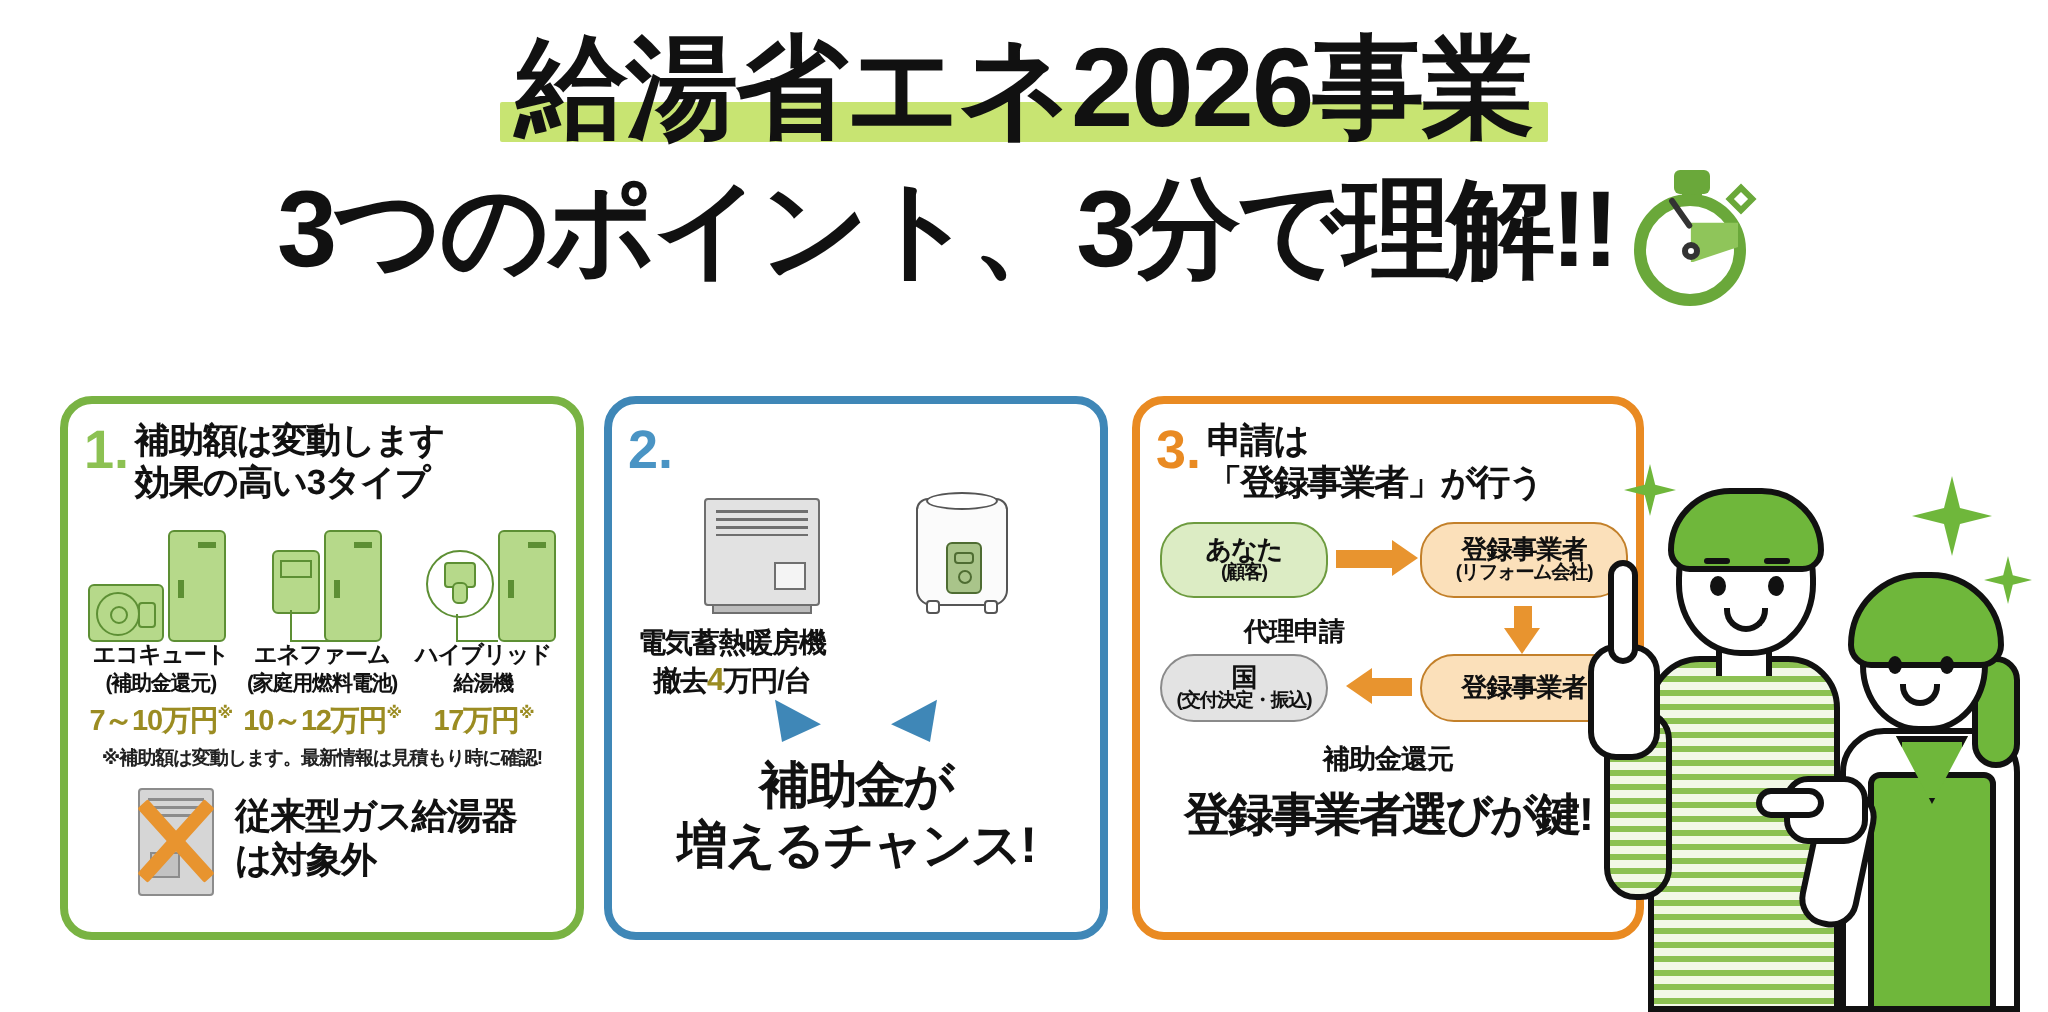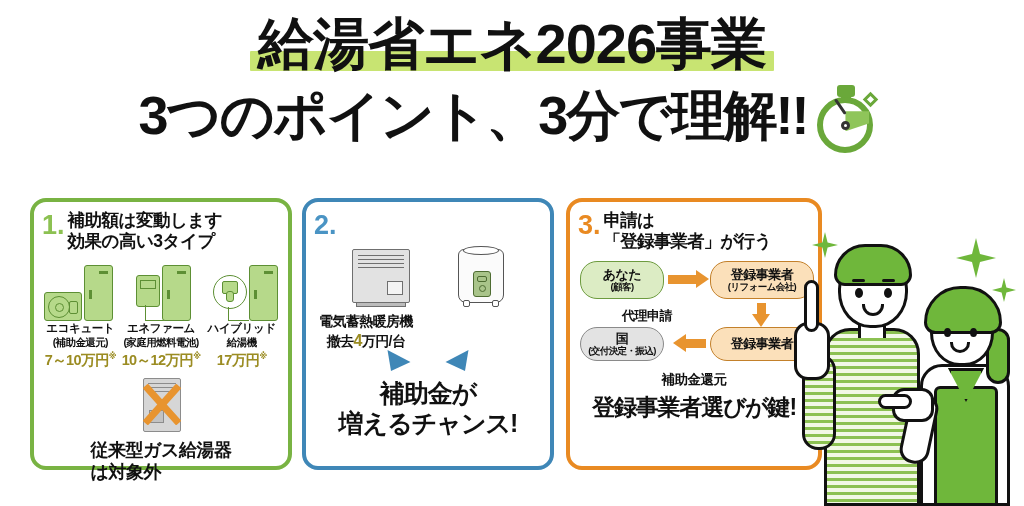--- a/index.html
+++ b/index.html
@@ -100,21 +100,21 @@
   .ef-pipe{position:absolute;left:14px;bottom:-13px;width:20px;height:13px;border-left:1.5px solid #5d8f34;border-bottom:1.5px solid #5d8f34;}
 
   .lbl-row{display:flex;padding:1px 6px 0 6px;}
   .lbl{flex:1;text-align:center;font-size:11.5px;font-weight:bold;color:#111;line-height:1.2;letter-spacing:-0.4px;}
   .lbl small{font-size:10.5px;display:block;letter-spacing:-0.6px;}
   .price-row{display:flex;padding:2px 6px 0 6px;align-items:flex-end;}
   .price{flex:1;text-align:center;font-size:14.5px;font-weight:bold;color:#9b8c22;letter-spacing:-0.6px;}
   .price sup{font-size:8px;vertical-align:super;}
   .note{text-align:center;font-size:9.5px;font-weight:bold;color:#222;padding:3px 4px 0 4px;letter-spacing:-0.5px;}
 
-  .excl{display:flex;align-items:center;justify-content:center;gap:8px;padding:6px 8px 0 8px;flex-direction:column;}
+  .excl{display:flex;align-items:center;justify-content:center;gap:8px;padding:6px 8px 0 8px;}
   .excl-dev{position:relative;width:46px;height:56px;}
   .gas-unit{position:absolute;left:5px;top:2px;width:36px;height:52px;background:#d6d6d6;border:1.5px solid #8c8c8c;border-radius:2px;}
   .gas-unit:before{content:"";position:absolute;left:4px;top:4px;right:4px;height:10px;background:repeating-linear-gradient(to bottom,#8c8c8c 0 1.5px,#d6d6d6 1.5px 4px);}
   .gas-unit:after{content:"";position:absolute;left:5px;bottom:8px;width:13px;height:11px;background:#c2c2c2;border:1.5px solid #8c8c8c;}
   .xmark,.xmark2{position:absolute;left:-1px;top:5px;width:50px;height:7px;background:#e8942f;border-radius:1px;transform-origin:center;}
   .xmark{transform:translateY(20px) rotate(48deg);}
   .xmark2{transform:translateY(20px) rotate(-48deg);}
   .excl-txt{font-size:18px;font-weight:bold;color:#111;line-height:1.22;letter-spacing:-0.5px;}
 
   
@@ -264,20 +264,21 @@
           <small>給湯機</small>
         </span>
       </div>
 
       <div class="price-row">
         <span class="price"><span>7～10万円</span><sup>※</sup></span>
         <span class="price"><span>10～12万円</span><sup>※</sup></span>
         <span class="price"><span>17万円</span><sup>※</sup></span>
       </div>
 
+      <div class="note">※補助額は変動します。最新情報は見積もり時に確認!</div>
 
       <div class="excl">
         <span class="excl-dev">
           <span class="gas-unit"></span>
           <span class="xmark"></span>
           <span class="xmark2"></span>
         </span>
         <span class="excl-txt">
           <span>従来型ガス給湯器</span><br>
           <span>は対象外</span>

